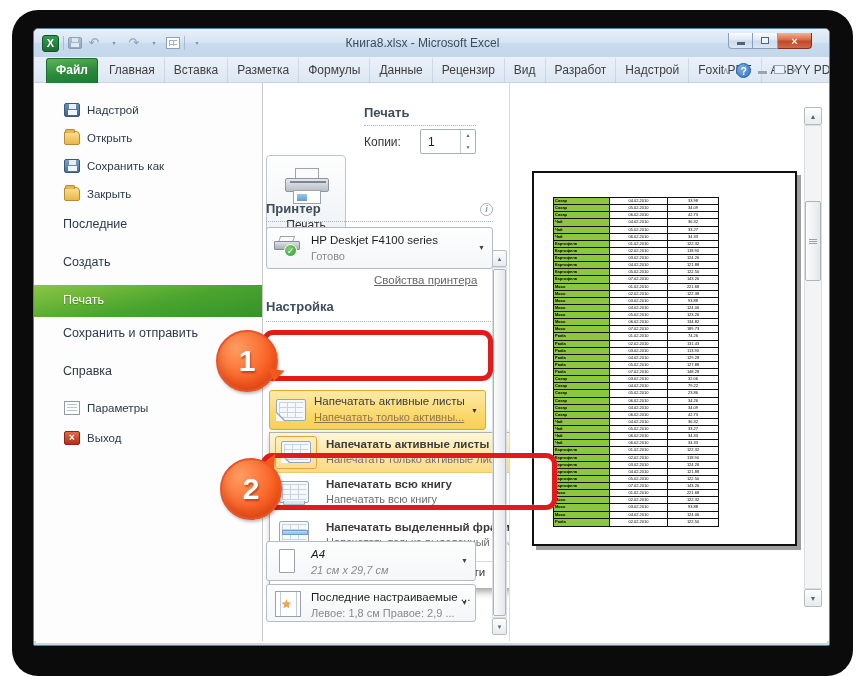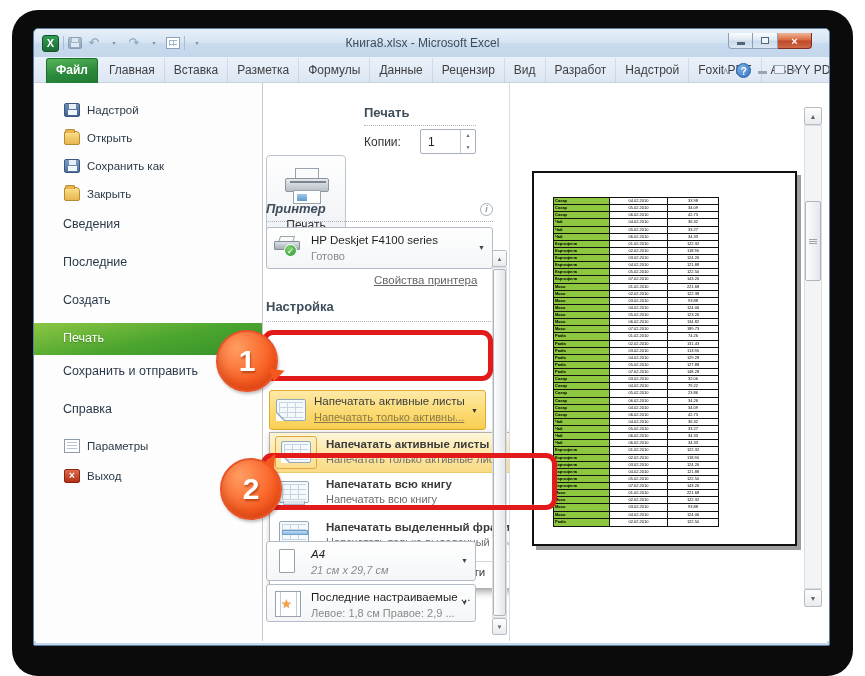--- a/index.html
+++ b/index.html
@@ -250,21 +250,20 @@
             <div>Открыть</div>
           </div>
           <div class="sb-cmd">
             <div class="sbi i-saveas"></div>
             <div>Сохранить как</div>
           </div>
           <div class="sb-cmd">
             <div class="sbi i-open"></div>
             <div>Закрыть</div>
           </div>
-          <div class="sb-section">Сведения</div>
           <div class="sb-section">Последние</div>
           <div class="sb-section">Создать</div>
           <div class="sb-selected">Печать</div>
           <div class="sb-section">Сохранить и отправить</div>
           <div class="sb-section">Справка</div>
           <div class="sb-cmd h30">
             <div class="sbi i-options"></div>
             <div>Параметры</div>
           </div>
           <div class="sb-cmd h30">
@@ -286,21 +285,21 @@
       <div class="dotline" style="left:330px; top:42px; width:112px;"></div>
       <div class="copies-lbl" style="top:52px;">Копии:</div>
       <div class="spin" style="top:46px;">
         <div class="val">1</div>
         <div class="arrows">
           <div>▲</div>
           <div>▼</div>
         </div>
       </div>
 
-      <div class="sec-hdr" style="left:232px; top:118px;font-style:italic;">Принтер</div>
+      <div class="sec-hdr" style="left:232px; top:118px;">Принтер</div>
       <div class="info-ic" style="top:120px;">i</div>
       <div class="dotline" style="left:232px; top:138px; width:227px;"></div>
 
       <div class="ddbox" style="left:232px; top:144px; width:227px; height:42px;">
         <div class="sprinter">
           <div class="p"></div>
             <div class="b"></div>
           <div class="chk">✓</div>
         </div>
         <div class="title">HP Deskjet F4100 series</div>

